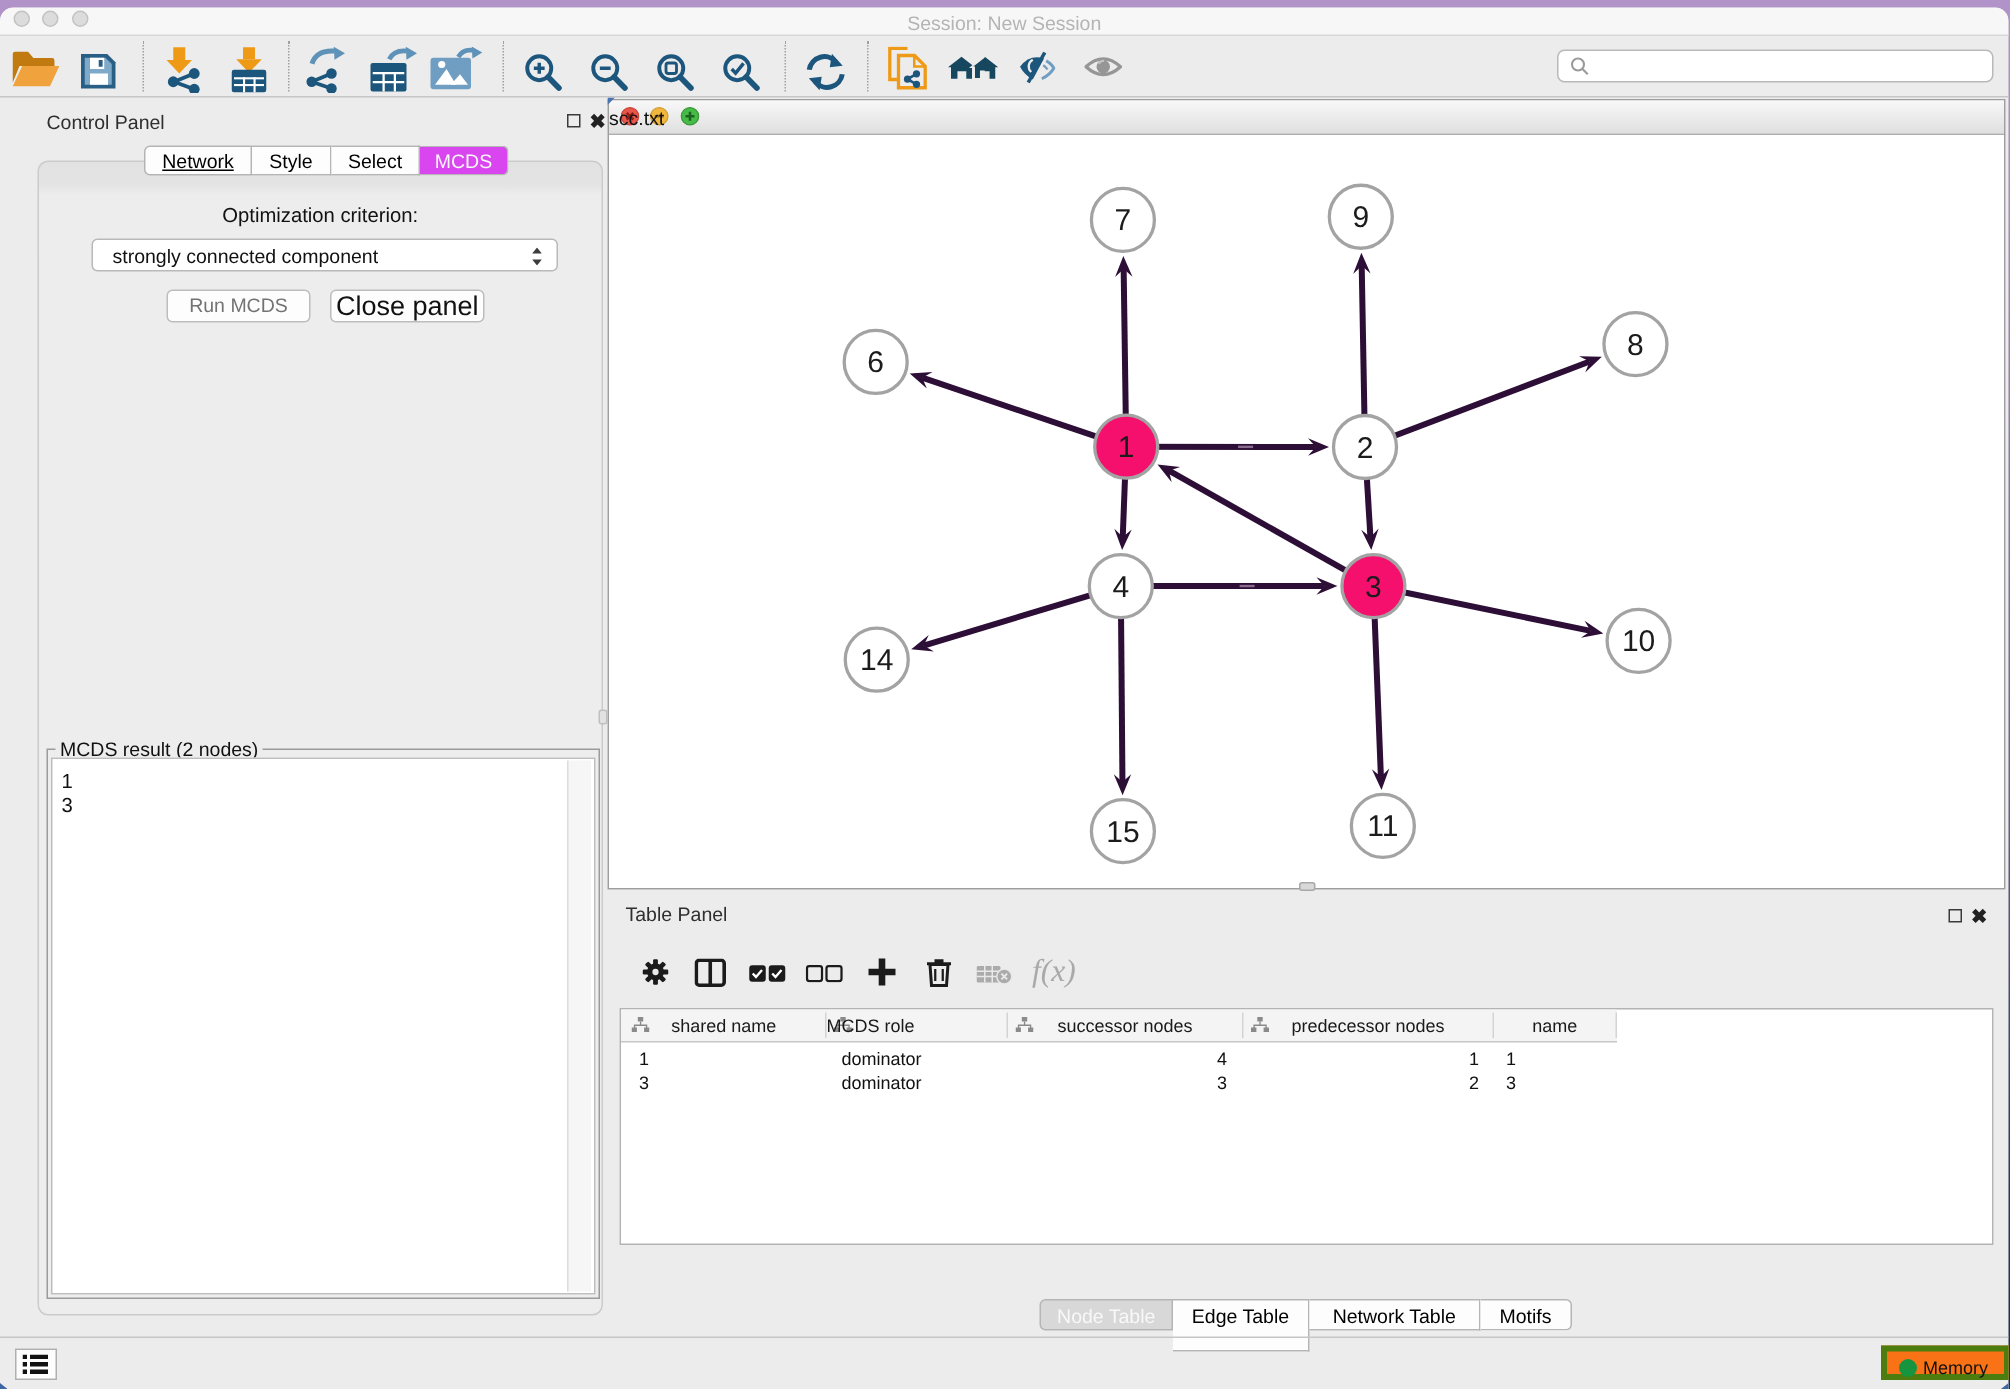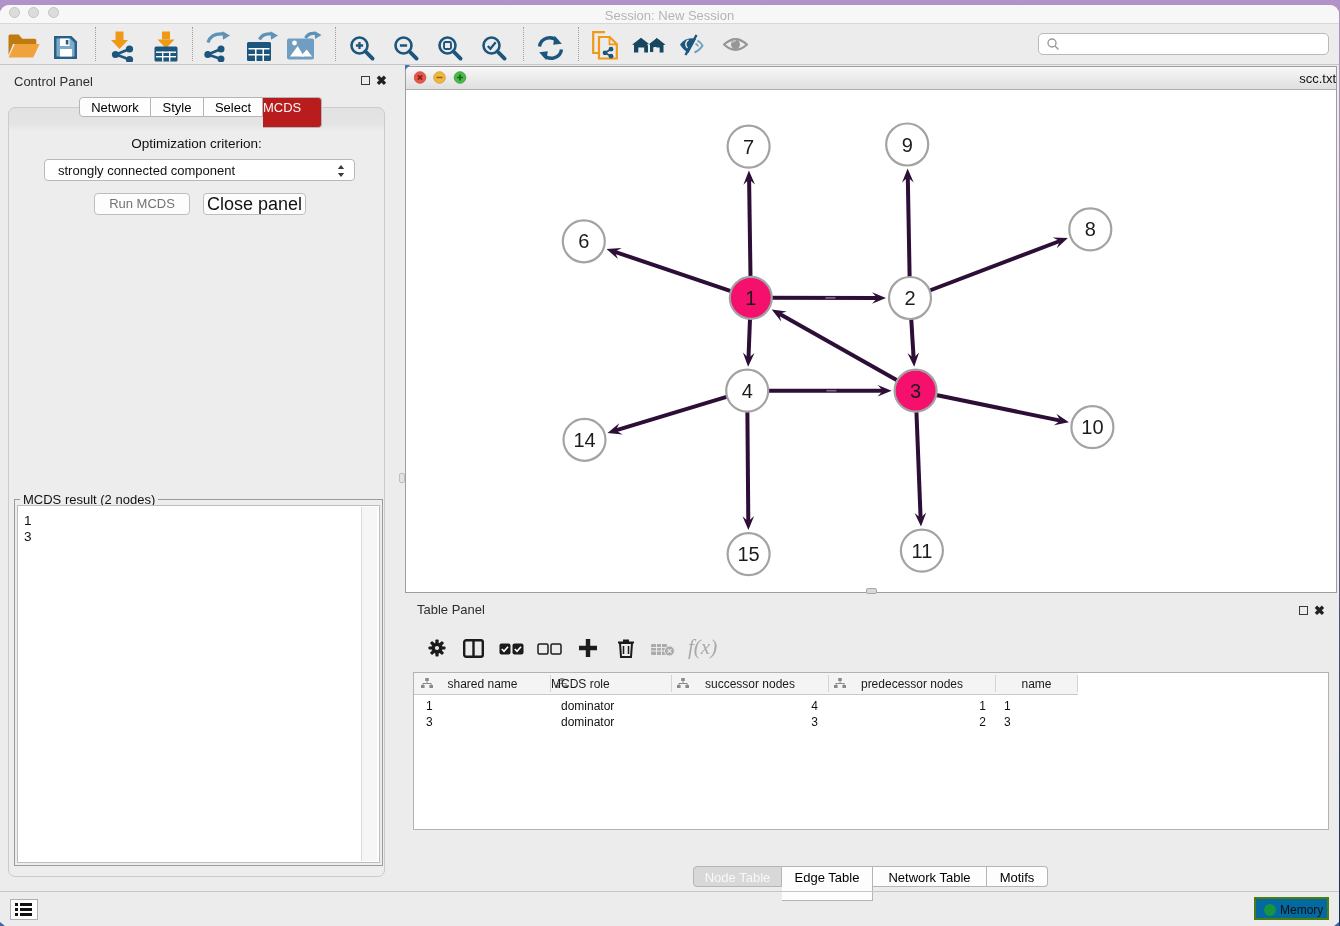--- a/index.html
+++ b/index.html
@@ -139,30 +139,30 @@
     </svg>
   </div>
 
   <div class="abs" style="left:1038px;top:28px;width:291px;height:22px;background:#fff;border:1px solid #b9b9b9;border-radius:5px;box-sizing:border-box;">
     <svg width="14" height="14" style="position:absolute;left:7px;top:3px" viewBox="0 0 14 14">
         <circle cx="6" cy="6" r="4" fill="none" stroke="#9a9a9a" stroke-width="1.4"></circle>
         <line x1="9" y1="9" x2="12.5" y2="12.5" stroke="#9a9a9a" stroke-width="1.4"></line>
       </svg>
   </div>
 
-  <div id="leftpanel" class="abs" style="left:0;top:60px;width:393px;height:826px;">
+  <div id="leftpanel" class="abs" style="left:17px;top:60px;width:393px;height:826px;">
     <div class="abs t13" style="left:14px;top:9px;color:#2e2e2e;">Control Panel</div>
     <div class="abs" style="left:361px;top:11px;width:9px;height:9px;border:1.6px solid #3a3a3a;box-sizing:border-box;"></div>
     <div class="abs" style="left:376px;top:8px;font-size:13px;font-weight:bold;color:#222;">✖</div>
     <div class="abs" style="left:8px;top:42px;width:377px;height:770px;border:1px solid #cbcbcb;border-radius:7px;box-sizing:border-box;background:linear-gradient(180deg,#e2e2e2 0px,#e4e4e4 16px,#ededed 22px,#ededed 100%);"></div>
     <div id="tabs" class="abs" style="left:79px;top:32px;height:20px;font-size:13px;">
-      <div class="abs" style="left:0;width:72px;height:20px;line-height:20px;text-align:center;background:#fdfdfd;border:1px solid #b5b5b5;border-radius:4px 0 0 4px;box-sizing:border-box;">Network</div>
+      <div class="abs" style="left:0;width:72px;height:20px;line-height:20px;text-align:center;background:#fdfdfd;border:1px solid #b5b5b5;border-radius:4px 0 0 4px;box-sizing:border-box;text-decoration:underline;">Network</div>
       <div class="abs" style="left:72px;width:53px;height:20px;line-height:20px;text-align:center;background:#fdfdfd;border:1px solid #b5b5b5;border-left:none;box-sizing:border-box;">Style</div>
       <div class="abs" style="left:125px;width:59px;height:20px;line-height:20px;text-align:center;background:#fdfdfd;border:1px solid #b5b5b5;border-left:none;box-sizing:border-box;">Select</div>
-      <div class="abs" style="left:184px;width:59px;height:31px;line-height:20px;background:#b91c1c;border:1px solid #b5b5b5;border-left:none;border-radius:0 4px 4px 0;box-sizing:border-box;color:#f8f8f8;">MCDS</div>
+      <div class="abs" style="left:184px;width:59px;height:20px;line-height:20px;text-align:center;background:#d946ef;border:1px solid #b5b5b5;border-left:none;border-radius:0 4px 4px 0;box-sizing:border-box;color:#f8f8f8;">MCDS</div>
     </div>
     <div class="abs" style="left:8px;top:71px;width:377px;text-align:center;font-size:13.5px;color:#111;">Optimization criterion:</div>
     <div class="abs" style="left:44px;top:94px;width:311px;height:22px;background:#fff;border:1px solid #b9b9b9;border-radius:4px;box-sizing:border-box;">
       <div class="abs" style="left:13px;top:3px;font-size:13px;color:#111;">strongly connected component</div>
       <svg class="abs" style="right:9px;top:5px" width="8" height="12" viewBox="0 0 8 12">
         <polygon points="4,0 7.2,4 0.8,4" fill="#3c3c3c"></polygon>
           <polygon points="4,12 7.2,8 0.8,8" fill="#3c3c3c"></polygon>
       </svg>
     </div>
     <div class="abs" style="left:94px;top:128px;width:96px;height:22px;line-height:20px;background:#fdfdfd;border:1px solid #bdbdbd;border-radius:4px;box-sizing:border-box;text-align:center;font-size:13px;color:#737373;">Run MCDS</div>
@@ -179,21 +179,21 @@
   <div id="netwin" class="abs" style="left:405px;top:61px;width:932px;height:527px;border:1px solid #9e9e9e;box-sizing:border-box;background:#fff;">
     <div class="abs" style="left:0;top:0;width:930px;height:22px;background:linear-gradient(180deg,#f8f8f8,#dfdfdf);border-bottom:1px solid #adadad;">
       <svg class="abs" style="left:8px;top:4px" width="58" height="13" viewBox="0 0 58 13">
         <circle cx="6" cy="6.5" r="5.8" fill="#e8564b" stroke="#c94439" stroke-width="0.8"></circle>
         <path d="M3.8 4.3 L8.2 8.7 M8.2 4.3 L3.8 8.7" stroke="#8e1f16" stroke-width="1.7"></path>
         <circle cx="25.5" cy="6.5" r="5.8" fill="#f0b73e" stroke="#d49c2c" stroke-width="0.8"></circle>
         <line x1="22.5" y1="6.5" x2="28.5" y2="6.5" stroke="#90611a" stroke-width="1.7"></line>
         <circle cx="46" cy="6.5" r="5.8" fill="#47ba47" stroke="#379837" stroke-width="0.8"></circle>
         <path d="M43 6.5 H49 M46 3.5 V9.5" stroke="#1c641c" stroke-width="1.7"></path>
       </svg>
-      <div class="abs" style="left:0;top:4px;width:930px;text-align:right;font-size:13px;color:#111;">scc.txt</div>
+      <div class="abs" style="left:0;top:4px;width:930px;text-align:left;font-size:13px;color:#111;">scc.txt</div>
     </div>
     <svg class="abs" style="left:0;top:23px" width="930" height="502" viewBox="0 0 930 502" font-family="Liberation Sans, sans-serif">
 <line x1="344.8" y1="207.8" x2="343.1" y2="89.3" stroke="#2d0e36" stroke-width="4"></line>
 <polygon points="342.9,80.6 349.0,94.5 343.1,89.3 337.4,94.7" fill="#2d0e36"></polygon>
 <line x1="344.8" y1="207.8" x2="208.8" y2="161.8" stroke="#2d0e36" stroke-width="4"></line>
 <polygon points="200.5,159.0 215.7,158.0 208.8,161.8 211.9,169.0" fill="#2d0e36"></polygon>
 <line x1="344.8" y1="207.8" x2="471.3" y2="208.0" stroke="#2d0e36" stroke-width="4"></line>
 <polygon points="480.0,208.0 466.0,213.8 471.3,208.0 466.0,202.2" fill="#2d0e36"></polygon>
 <line x1="344.8" y1="207.8" x2="342.5" y2="268.0" stroke="#2d0e36" stroke-width="4"></line>
 <polygon points="342.1,276.7 336.9,262.5 342.5,268.0 348.5,263.0" fill="#2d0e36"></polygon>
@@ -372,21 +372,21 @@
   <div class="abs" style="left:10px;top:894px;width:28px;height:21px;background:#fdfdfd;border:1px solid #b0b0b0;box-sizing:border-box;">
     <svg width="18" height="13" style="position:absolute;left:4px;top:3px" viewBox="0 0 18 13">
       <rect x="0" y="0" width="3" height="3" fill="#111"></rect>
         <rect x="5" y="0" width="12" height="3" fill="#111"></rect>
       <rect x="0" y="5" width="3" height="3" fill="#111"></rect>
         <rect x="5" y="5" width="12" height="3" fill="#111"></rect>
       <rect x="0" y="10" width="3" height="3" fill="#111"></rect>
         <rect x="5" y="10" width="12" height="3" fill="#111"></rect>
     </svg>
   </div>
-  <div class="abs" style="left:1254px;top:892px;width:75px;height:23px;background:#0369a1;border:2px solid #4d7c0f;box-sizing:border-box;">
+  <div class="abs" style="left:1254px;top:892px;width:86px;height:23px;background:#f97316;border:4px solid #4d7c0f;box-sizing:border-box;">
     <div class="abs" style="left:8px;top:5px;width:12px;height:12px;border-radius:50%;background:#179440;"></div>
     <div class="abs" style="left:24px;top:4px;font-size:12px;color:#111;">Memory</div>
   </div>
   <svg class="abs" style="left:0;top:917px" width="5" height="4">
       <polygon points="0,4 5,4 0,0" fill="#3c67a7"></polygon>
     </svg>
   <svg class="abs" style="left:1334px;top:917px" width="5" height="4">
       <polygon points="5,4 0,4 5,0" fill="#3c67a7"></polygon>
     </svg>
 </div>

